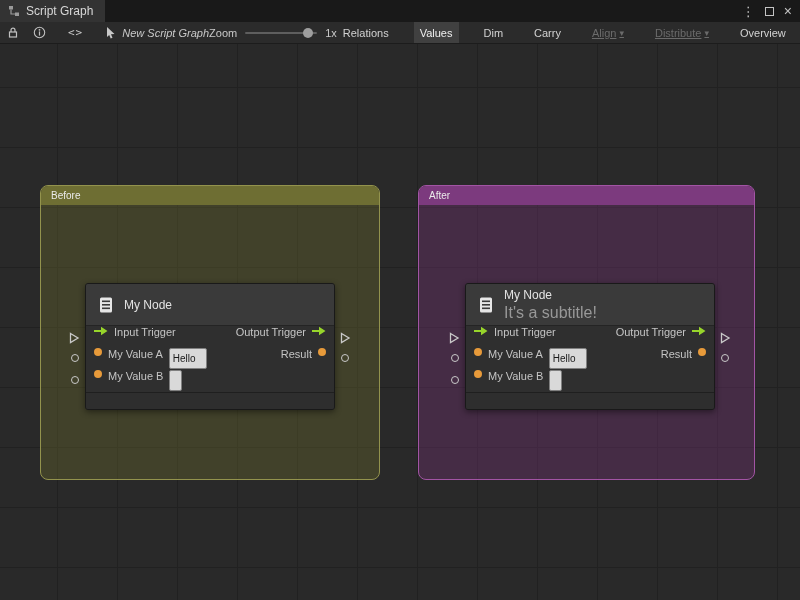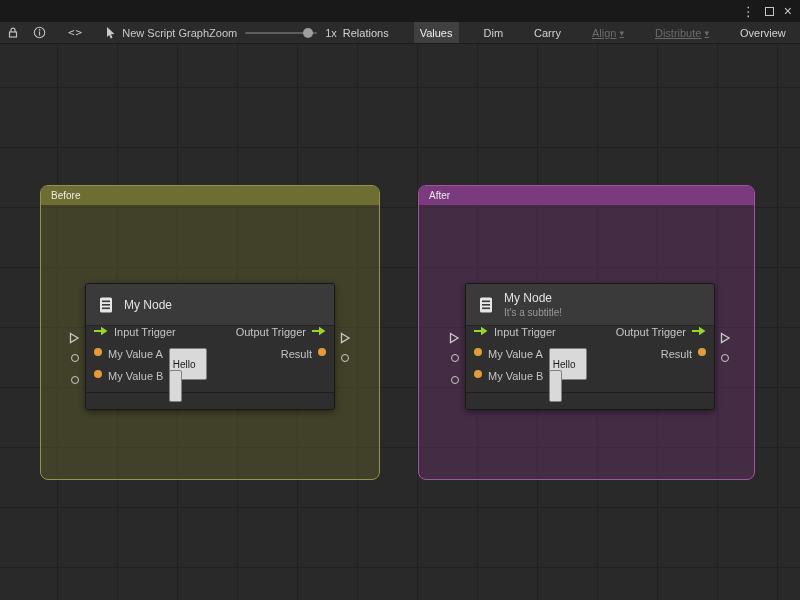--- a/index.html
+++ b/index.html
@@ -30,21 +30,21 @@
 
   
   .toolbar {
     height:22px; background:#2b2b2b; display:flex; align-items:center;
     font-size:11px; color:#c9c9c9; border-bottom:1px solid #1c1c1c;
     white-space:nowrap; overflow:hidden;
   }
   .tbtn { height:22px; display:flex; align-items:center; padding:0 7px; }
   .tsep { width:1px; height:14px; background:#3a3a3a; margin:0 4px; }
   .code-glyph { font-family:"DejaVu Sans Mono", monospace; font-size:11px; letter-spacing:1px; }
-  .graph-name { margin-left:4px; }
+  .graph-name { margin-left:4px;font-style:italic; }
   .zoom-wrap { display:flex; align-items:center; }
   .zoom-track {
     width:72px; height:2px; background:#5e5e5e; border-radius:1px;
     margin:0 8px; position:relative;
   }
   .zoom-handle {
     position:absolute; top:-4px; left:58px; width:10px; height:10px;
     background:#9e9e9e; border-radius:50%;
   }
   .btn-cluster { margin-left:auto; display:flex; height:22px;gap:19px; }
@@ -86,31 +86,31 @@
   }
   .node.n-before { left:85px; top:239px; }
   .node.n-after  { left:465px; top:239px; }
   .node-header {
     height:42px; background:#3a3a3a; border-bottom:1px solid #242424;
     display:flex; align-items:center; gap:8px; padding:15px 10px;
     border-radius:2px 2px 0 0;
   }
   .node-titles { display:flex; flex-direction:column; justify-content:center; }
   .node-title { font-size:12px; color:#e3e3e3; }
-  .node-subtitle { font-size:10px; color:#989898; margin-top:2px; }
+  .node-subtitle { font-size:16px; color:#989898; margin-top:2px; }
   .node-row {
     height:22px; display:flex; align-items:flex-start; padding:0 8px; gap:6px;
     font-size:11px; color:#c4c4c4;
   }
   .spacer { flex:1; }
   .node-footer { height:17px; border-top:1px solid #1f1f1f; background:#2e2e2e;
     border-radius:0 0 2px 2px; }
   .dot { width:8px; height:8px; border-radius:50%; background:#e79a3a; flex:none; }
   .field {
-    height:32px; font-size:10px; font-family:"Liberation Sans", sans-serif;
+    height:21px; font-size:10px; font-family:"Liberation Sans", sans-serif;
     background:#d9d9d9; color:#191919; border:1px solid #808080;
     border-radius:2px; padding:0 3px;
   }
   .field.small { width:13px; }
   .field.text { width:38px; }
 
   
   .xport { position:absolute; }
   .xcircle {
     width:8px; height:8px; border:1.5px solid #c9c9c9; border-radius:50%;
@@ -121,20 +121,30 @@
   .cir-lb { left:-15px; top:92px; }
   .tri-r { right:-17px; top:48px; }
   .cir-r { right:-15px; top:70px; }
 
   svg { display:block; }
 </style>
 </head>
 <body>
 
 <div class="tabbar">
+  <div class="tab">
+    <span>
+      <svg width="12" height="12" viewBox="0 0 12 12">
+        <rect x="1" y="1" width="4" height="3.5" fill="#9a9a9a"></rect>
+        <rect x="7" y="7.5" width="4" height="3.5" fill="#9a9a9a"></rect>
+        <path d="M3 4.5 V9 H7" stroke="#9a9a9a" fill="none" stroke-width="1.2"></path>
+      </svg>
+    </span>
+    <span>Script Graph</span>
+  </div>
   <div class="win-controls">
     <span class="kebab">⋮</span>
     <span class="maxbox"></span>
     <span class="closex">×</span>
   </div>
 </div>
 
 <div class="toolbar">
   <span class="tbtn">
     <svg width="12" height="13" viewBox="0 0 12 13">

